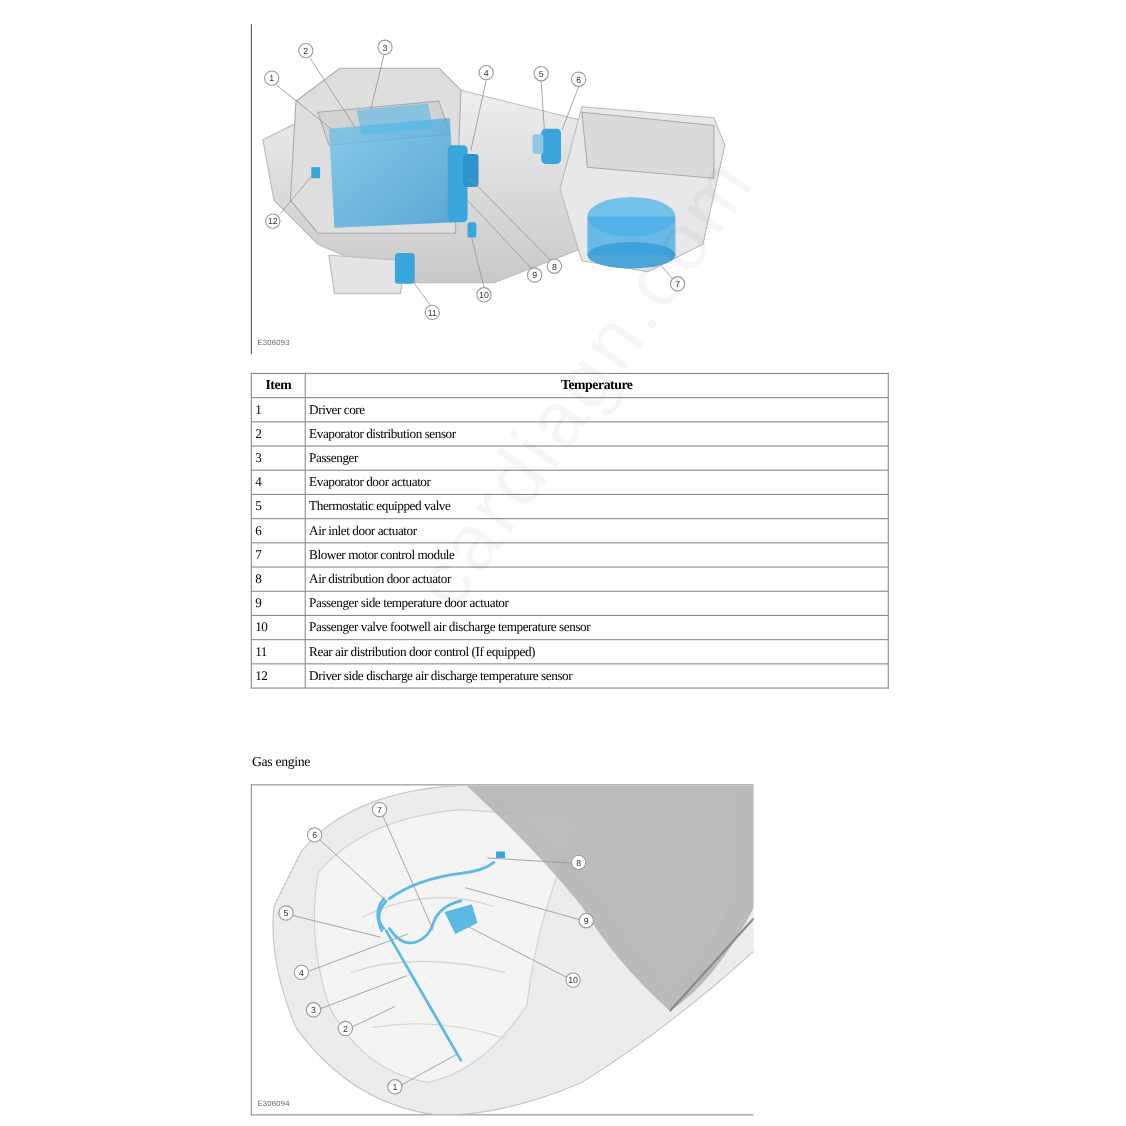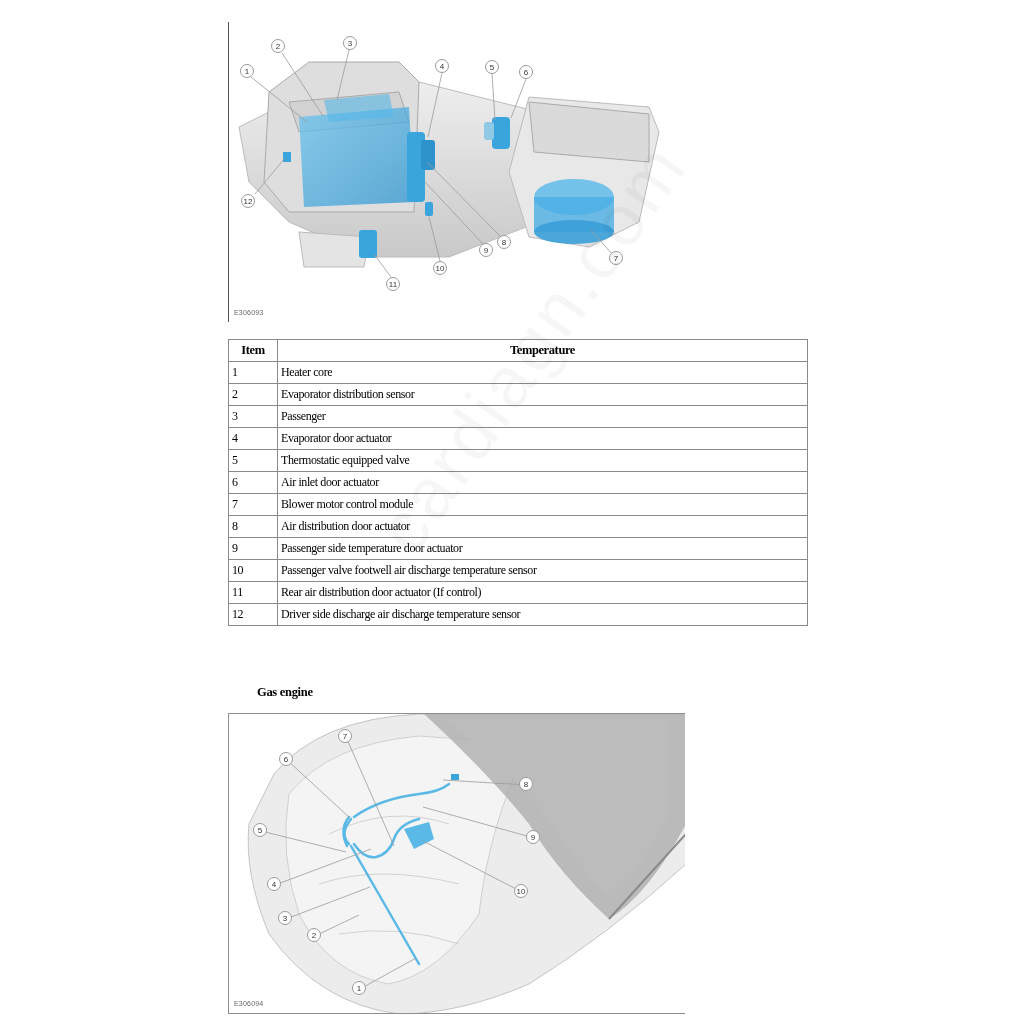--- a/index.html
+++ b/index.html
@@ -11,21 +11,21 @@
     .callout { position: absolute; width: 14px; height: 14px; border: 1px solid #9a9a9a; border-radius: 50%;
                background: #fff; font-family: "Liberation Sans", sans-serif; font-size: 8px; color: #333;
                display: flex; align-items: center; justify-content: center; box-sizing: border-box;
                transform: translate(-50%, -50%); }
     table.legend { position: absolute; left: 228px; top: 339px; width: 580px; border-collapse: collapse;
                    font-size: 12px; }
     table.legend th, table.legend td { border: 1px solid #8a8a8a; height: 21px; padding: 0 3px; text-align: left;
                    vertical-align: middle; letter-spacing: -0.4px; }
     table.legend th { font-weight: bold; text-align: center; font-size: 12.5px; }
     table.legend th.item-col, table.legend td.item-col { width: 42px; }
-    .section-heading { position: absolute; left: 229px; top: 685px; font-weight: bold; font-size: 12.5px; letter-spacing: -0.3px; margin-left: 28px; }
+    .section-heading { position: absolute; left: 229px; top: 685px; font-weight: normal; font-size: 12.5px; letter-spacing: -0.3px; }
     .fig2-box { position: absolute; left: 228px; top: 713px; width: 457px; height: 301px; border: 1px solid #8f8f8f;
                 box-sizing: border-box; overflow: hidden; border-right: none; }
     .watermark { position: absolute; left: 360px; top: 520px; font-family: "Liberation Sans", sans-serif; font-size: 72px;
                  color: rgba(0,0,0,0.035); transform: rotate(-55deg); transform-origin: left top; white-space: nowrap;
                  pointer-events: none; letter-spacing: 4px; }
   </style>
 </head>
 <body>
 
 <div class="fig1-border"></div>
@@ -105,21 +105,21 @@
 <table class="legend">
   <thead>
     <tr>
       <th class="item-col">Item</th>
       <th>Temperature</th>
     </tr>
   </thead>
   <tbody id="legend-body">
       <tr>
         <td class="item-col">1</td>
-        <td>Heater core</td>
+        <td>Driver core</td>
       </tr>
       <tr>
         <td class="item-col">2</td>
         <td>Evaporator distribution sensor</td>
       </tr>
       <tr>
         <td class="item-col">3</td>
         <td>Passenger</td>
       </tr>
       <tr>
@@ -145,21 +145,21 @@
       <tr>
         <td class="item-col">9</td>
         <td>Passenger side temperature door actuator</td>
       </tr>
       <tr>
         <td class="item-col">10</td>
         <td>Passenger valve footwell air discharge temperature sensor</td>
       </tr>
       <tr>
         <td class="item-col">11</td>
-        <td>Rear air distribution door actuator (If control)</td>
+        <td>Rear air distribution door control (If equipped)</td>
       </tr>
       <tr>
         <td class="item-col">12</td>
         <td>Driver side discharge air discharge temperature sensor</td>
       </tr>
     </tbody>
 </table>
 
 <div class="section-heading">Gas engine</div>
 

